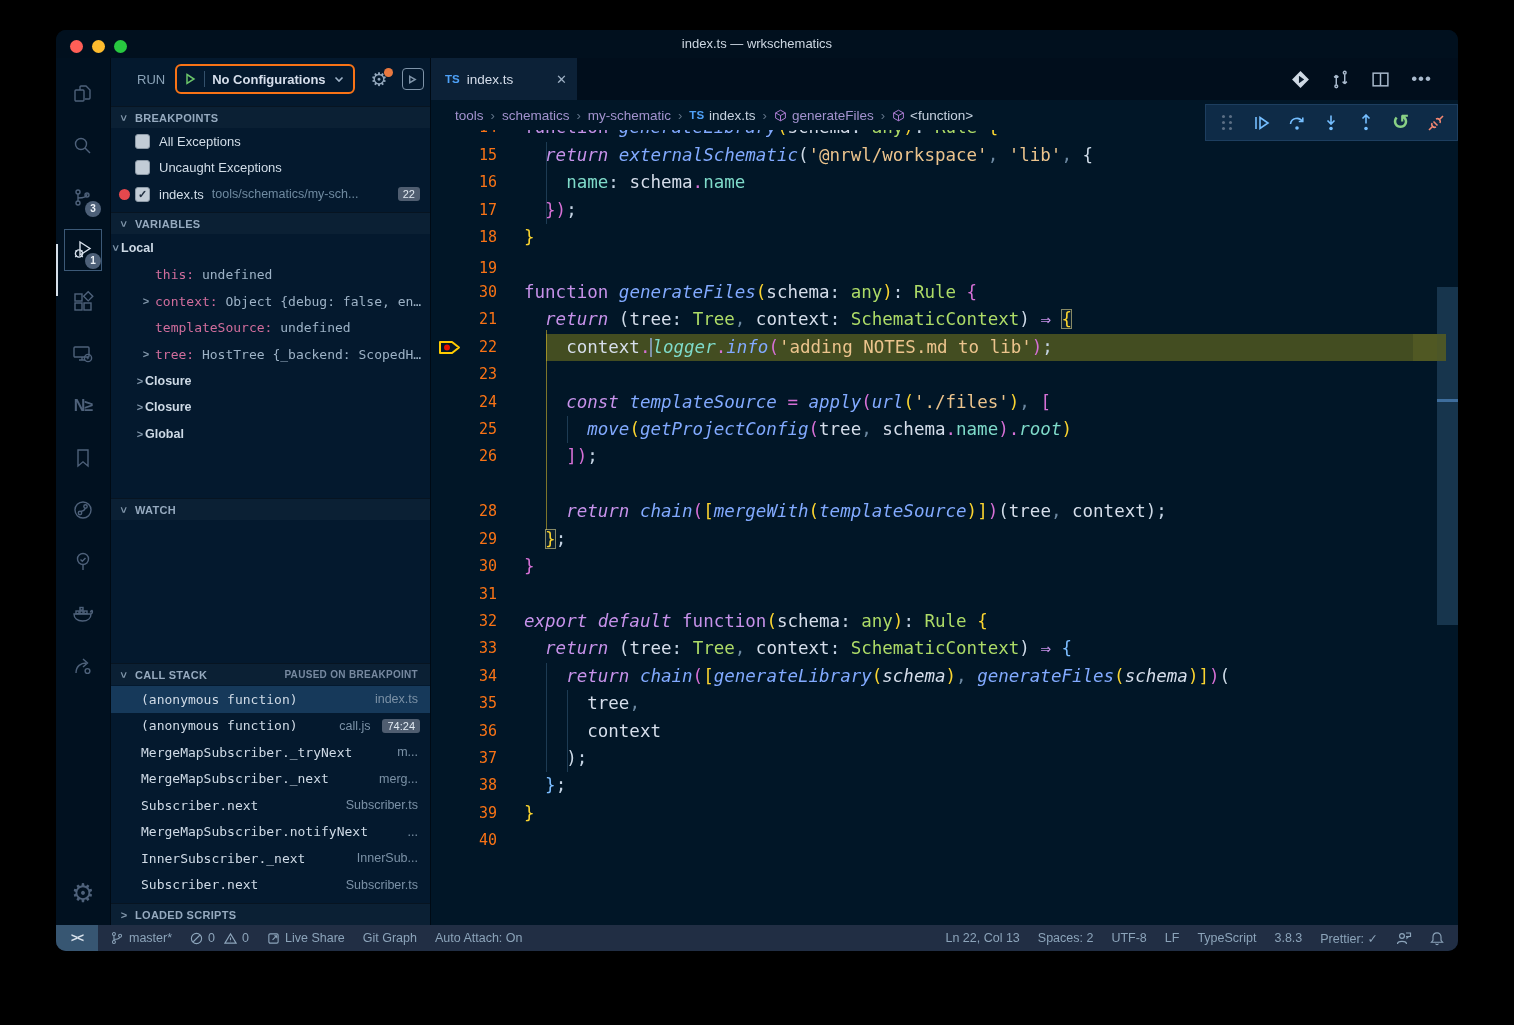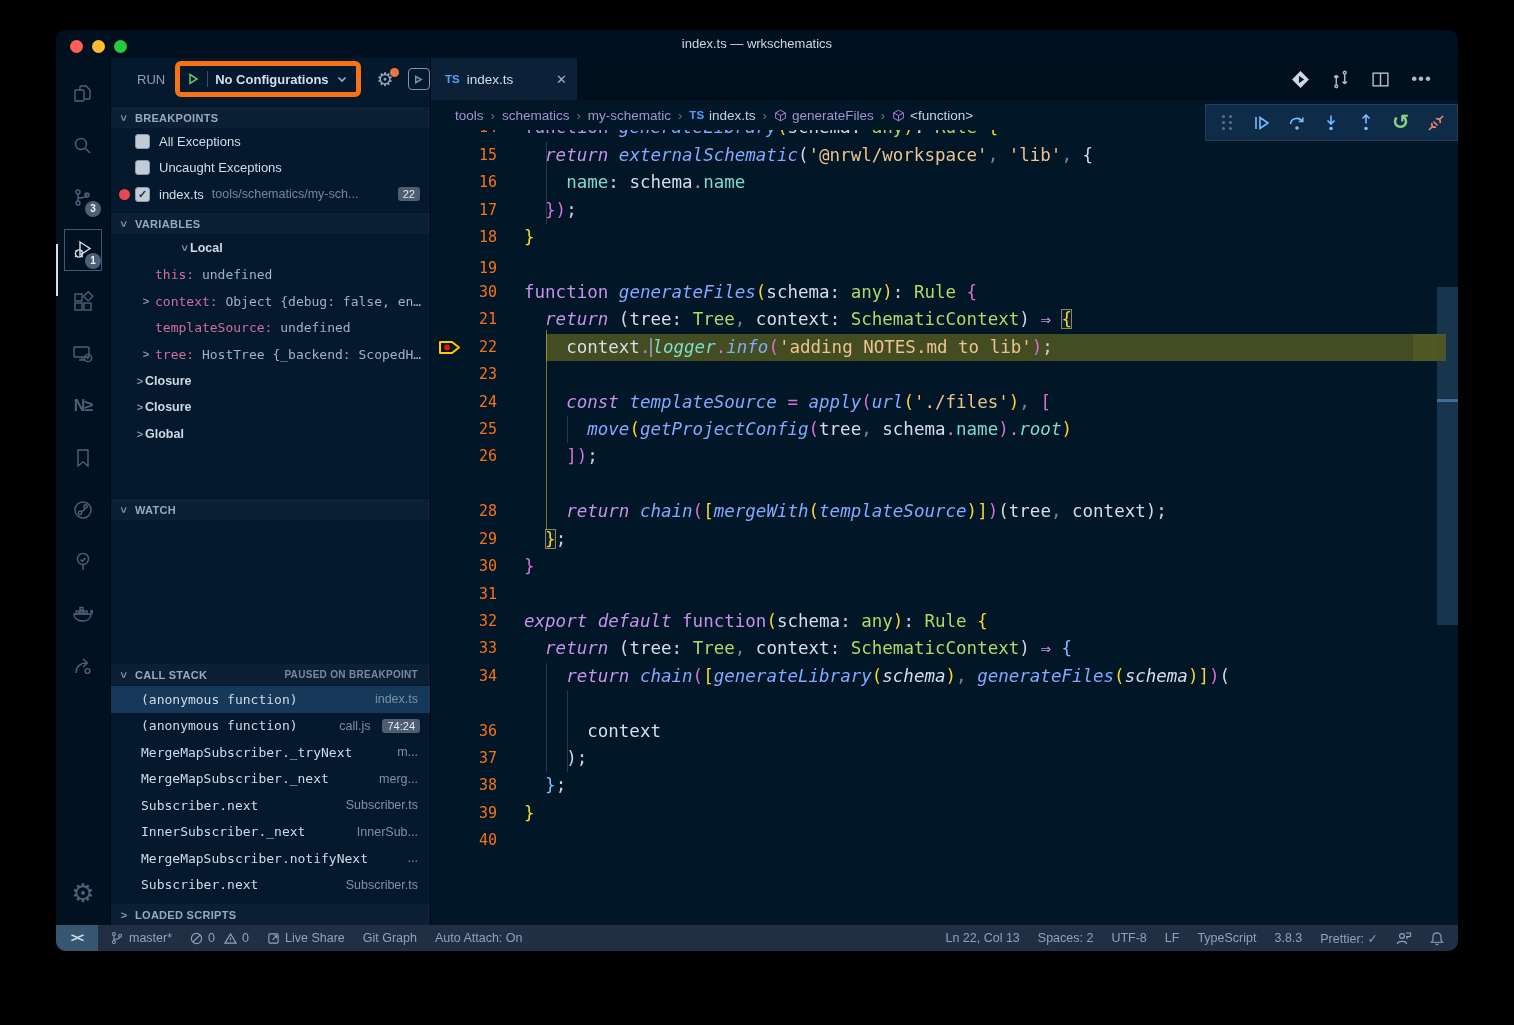--- a/index.html
+++ b/index.html
@@ -27,21 +27,21 @@
             background:#4d6078;color:#eef3f8;font-size:10px;line-height:16px;text-align:center;font-weight:700;}
   .ab-active-bar{position:absolute;left:0;width:2px;background:#d7e0ea;}
   .ab-gear{margin-top:auto;margin-bottom:6px;color:#4e617a;font-size:26px;line-height:1;
            font-family:"DejaVu Sans", sans-serif;}
   .ab-ntext{color:#4e617a;font-size:16px;font-weight:700;letter-spacing:-1px;}
   
   .sidebar{position:relative;width:320px;background:#04192e;border-right:1px solid #000a14;
            box-sizing:border-box;color:#c3d2e0;}
   .runbar{position:absolute;top:0;left:0;right:0;height:42px;display:flex;align-items:center;padding-left:26px;}
   .run-label{color:#8ba3b8;font-size:13px;margin-right:10px;}
-  .cfg-dd{height:26px;border:5px solid #f97316;border-radius:6px;display:flex;align-items:center;
+  .cfg-dd{height:26px;border:2px solid #f97316;border-radius:6px;display:flex;align-items:center;
           padding:0 8px 0 6px;gap:7px;}
   .cfg-dd .divider{width:1px;height:16px;background:#33506b;}
   .cfg-text{color:#d6deeb;font-size:13px;font-weight:600;}
   .run-icons{display:flex;align-items:center;gap:14px;margin-left:16px;}
   .gear-wrap{position:relative;color:#93a7bc;font-size:19px;line-height:1;font-family:"DejaVu Sans", sans-serif;}
   .gear-dot{position:absolute;right:-5px;top:-2px;width:9px;height:9px;border-radius:50%;background:#e8783f;}
   .console-ic{width:20px;height:20px;border:1.5px solid #7e93a8;border-radius:4px;display:flex;
               align-items:center;justify-content:center;}
   .sec-h{position:absolute;left:0;right:0;height:22px;background:rgba(255,255,255,.03);
          border-top:1px solid rgba(0,0,0,.35);display:flex;align-items:center;padding-left:8px;
@@ -276,21 +276,21 @@
               <span class="bp-path">tools/schematics/my-sch...</span>
               <span class="badge">22</span>
             </div>
           </div>
 
       <div class="sec-h" style="top:154px;">
         <span class="chev">&gt;</span>
         <span class="t">VARIABLES</span>
       </div>
       <div class="rows" id="var-rows" style="top:177px;">
-            <div class="row" style="padding-left: 24px; margin-left: 45px;">
+            <div class="row" style="">
               <span class="chev">&gt;</span>
               <span class="scope-label">Local</span>
               <span style="margin-left: 8px;"></span>
             </div>
             <div class="row" style="padding-left: 30px;">
               <span style="width: 14px; display: inline-block;"></span>
               <span class="mono var-name">this:</span>
               <span class="mono var-val">&nbsp;undefined</span>
             </div>
             <div class="row" style="padding-left: 30px;">
@@ -351,26 +351,26 @@
             </div>
             <div class="row" style="padding-left: 30px;">
               <span class="mono cs-name">MergeMapSubscriber._next</span>
               <span class="cs-file">merg...</span>
             </div>
             <div class="row" style="padding-left: 30px;">
               <span class="mono cs-name">Subscriber.next</span>
               <span class="cs-file">Subscriber.ts</span>
             </div>
             <div class="row" style="padding-left: 30px;">
+              <span class="mono cs-name">MergeMapSubscriber.notifyNext</span>
+              <span class="cs-file">...</span>
+            </div>
+            <div class="row" style="padding-left: 30px;">
               <span class="mono cs-name">InnerSubscriber._next</span>
               <span class="cs-file">InnerSub...</span>
-            </div>
-            <div class="row" style="padding-left: 30px;">
-              <span class="mono cs-name">MergeMapSubscriber.notifyNext</span>
-              <span class="cs-file">...</span>
             </div>
             <div class="row" style="padding-left: 30px;">
               <span class="mono cs-name">Subscriber.next</span>
               <span class="cs-file">Subscriber.ts</span>
             </div>
           </div>
 
       <div class="sec-h" style="top:845px;">
         <span class="chev closed">&gt;</span>
         <span class="t">LOADED SCRIPTS</span>
@@ -461,20 +461,24 @@
               <span class="gut-num">32</span>
               <span class="lcontent"><span class="t-kwi">export</span><span class="t-pl"> </span><span class="t-kwi">default</span><span class="t-pl"> </span><span class="t-kw">function</span><span class="t-gold">(</span><span class="t-var">schema</span><span class="t-pu">: </span><span class="t-ty">any</span><span class="t-gold">)</span><span class="t-pu">: </span><span class="t-ty">Rule</span><span class="t-pl"> </span><span class="t-gold">{</span></span>
             </div>
             <div class="code-line" style="top: 577.38px;">
               <span class="gut-num">33</span>
               <span class="lcontent"><span class="t-pl">  </span><span class="t-kwi">return</span><span class="t-pl"> </span><span class="t-pw">(</span><span class="t-var">tree</span><span class="t-pu">: </span><span class="t-ty">Tree</span><span class="t-dim">, </span><span class="t-var">context</span><span class="t-pu">: </span><span class="t-ty">SchematicContext</span><span class="t-pw">)</span><span class="t-pl"> </span><span class="t-arr">⇒</span><span class="t-pl"> </span><span class="t-pblue">{</span></span>
             </div>
             <div class="code-line" style="top: 604.8px;">
               <span class="gut-num">34</span>
               <span class="lcontent"><span class="t-pl">    </span><span class="t-kwi">return</span><span class="t-pl"> </span><span class="t-fn">chain</span><span class="t-pink">(</span><span class="t-gold">[</span><span class="t-fn">generateLibrary</span><span class="t-gold">(</span><span class="t-vari">schema</span><span class="t-gold">)</span><span class="t-dim">, </span><span class="t-fn">generateFiles</span><span class="t-gold">(</span><span class="t-vari">schema</span><span class="t-gold">)</span><span class="t-gold">]</span><span class="t-pink">)</span><span class="t-pw">(</span></span>
+            </div>
+            <div class="code-line" style="top: 632.22px;">
+              <span class="gut-num">35</span>
+              <span class="lcontent"><span class="t-pl">      </span><span class="t-var">tree</span><span class="t-dim">,</span></span>
             </div>
             <div class="code-line" style="top: 659.64px;">
               <span class="gut-num">36</span>
               <span class="lcontent"><span class="t-pl">      </span><span class="t-var">context</span></span>
             </div>
             <div class="code-line" style="top: 687.06px;">
               <span class="gut-num">37</span>
               <span class="lcontent"><span class="t-pl">    </span><span class="t-pw">)</span><span class="t-pu">;</span></span>
             </div>
             <div class="code-line" style="top: 714.48px;">

